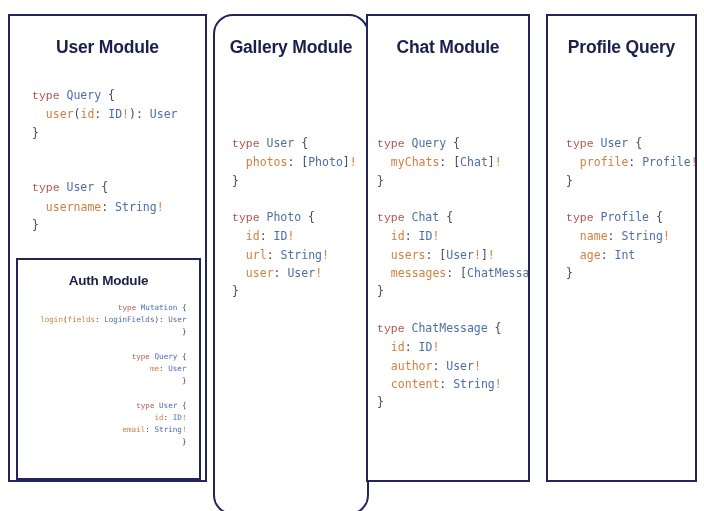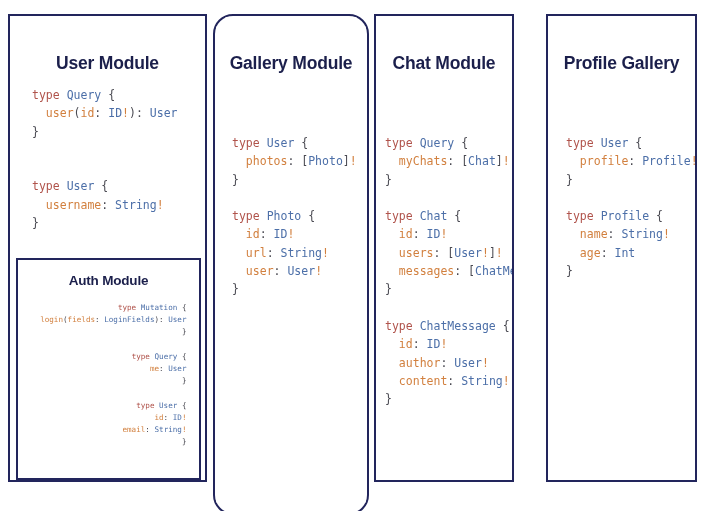--- a/index.html
+++ b/index.html
@@ -35,41 +35,41 @@
   }
   .panel-inner-line {
     position: absolute;
     left: 1px; top: 1px; right: 1px; bottom: 1px;
     border: 1px solid #ffffff;
     pointer-events: none;
   }
 
   #panel-user    { left: 8px;   top: 14px; width: 199px; height: 468px; }
   #panel-gallery { left: 213px; top: 14px; width: 156px; height: 501px; border-radius: 20px; }
-  #panel-chat    { left: 374px; top: 14px; width: 140px; height: 468px; }
+  #panel-chat    { left: 366px; top: 14px; width: 164px; height: 468px; }
   #panel-profile { left: 546px; top: 14px; width: 151px; height: 468px; }
 
   #panel-auth {
     left: 6px;
     top: 242px;
     width: 185px;
     height: 222px;
     border: 2px solid #22255c;
   }
 
   
   .module-title {
     text-align: center;
     font-weight: bold;
     color: #1b1f4b;
     letter-spacing: -0.2px;
   }
   .title-lg {
     font-size: 17.5px;
-    margin-top: 37px;
+    margin-top: 21px;
     margin-bottom: 0;
   }
   .title-sm {
     font-size: 13.5px;
     margin-top: 13px;
     margin-bottom: 16px;
   }
 
   
   .code {
@@ -80,21 +80,21 @@
   .code-main {
     font-size: 11.5px;
     line-height: 18.3px;
   }
   .code-small {
     font-size: 7.6px;
     line-height: 12.2px;
     text-align: right;
   }
 
-  .kw   { color: #b0534b; }   
+  .kw   { color: #b0534b; font-family: Liberation Mono, monospace; }   
   .tn   { color: #4c6fa8; margin-top: 16px; }   
   .fld  { color: #d2803f; }   
   .bang { color: #d2803f; }   
   .pn   { color: #4a4a52; }
 
   
   #code-user    { position: absolute; left: 22px;  top: 70px;  }
   #code-gallery { position: absolute; left: 17px;  top: 118px; }
   #code-chat    { position: absolute; left: 9px;   top: 118px; }
   #code-profile { position: absolute; left: 18px;  top: 118px; }
@@ -136,18 +136,18 @@
     <div class="panel-inner-line"></div>
 
     <div class="module-title title-lg">Chat Module</div>
 
     <div class="code code-main" id="code-chat"><div class="code-line"><span class="kw">type </span><span class="tn">Query</span><span class="pn"> {</span></div><div class="code-line"><span class="pn">  </span><span class="fld">myChats</span><span class="pn">: [</span><span class="tn">Chat</span><span class="pn">]</span><span class="bang">!</span></div><div class="code-line"><span class="pn">}</span></div><div class="code-line spacer-line">&nbsp;</div><div class="code-line"><span class="kw">type </span><span class="tn">Chat</span><span class="pn"> {</span></div><div class="code-line"><span class="pn">  </span><span class="fld">id</span><span class="pn">: </span><span class="tn">ID</span><span class="bang">!</span></div><div class="code-line"><span class="pn">  </span><span class="fld">users</span><span class="pn">: [</span><span class="tn">User</span><span class="bang">!</span><span class="pn">]</span><span class="bang">!</span></div><div class="code-line"><span class="pn">  </span><span class="fld">messages</span><span class="pn">: [</span><span class="tn">ChatMessage</span></div><div class="code-line"><span class="pn">}</span></div><div class="code-line spacer-line">&nbsp;</div><div class="code-line"><span class="kw">type </span><span class="tn">ChatMessage</span><span class="pn"> {</span></div><div class="code-line"><span class="pn">  </span><span class="fld">id</span><span class="pn">: </span><span class="tn">ID</span><span class="bang">!</span></div><div class="code-line"><span class="pn">  </span><span class="fld">author</span><span class="pn">: </span><span class="tn">User</span><span class="bang">!</span></div><div class="code-line"><span class="pn">  </span><span class="fld">content</span><span class="pn">: </span><span class="tn">String</span><span class="bang">!</span></div><div class="code-line"><span class="pn">}</span></div></div>
   </div>
 
   <div class="panel" id="panel-profile">
     <div class="panel-inner-line"></div>
 
-    <div class="module-title title-lg">Profile Gallery</div>
+    <div class="module-title title-lg">Profile Query</div>
 
     <div class="code code-main" id="code-profile"><div class="code-line"><span class="kw">type </span><span class="tn">User</span><span class="pn"> {</span></div><div class="code-line"><span class="pn">  </span><span class="fld">profile</span><span class="pn">: </span><span class="tn">Profile</span><span class="bang">!</span></div><div class="code-line"><span class="pn">}</span></div><div class="code-line spacer-line">&nbsp;</div><div class="code-line"><span class="kw">type </span><span class="tn">Profile</span><span class="pn"> {</span></div><div class="code-line"><span class="pn">  </span><span class="fld">name</span><span class="pn">: </span><span class="tn">String</span><span class="bang">!</span></div><div class="code-line"><span class="pn">  </span><span class="fld">age</span><span class="pn">: </span><span class="tn">Int</span></div><div class="code-line"><span class="pn">}</span></div></div>
   </div>
 
 </div>
 
 </body></html>

